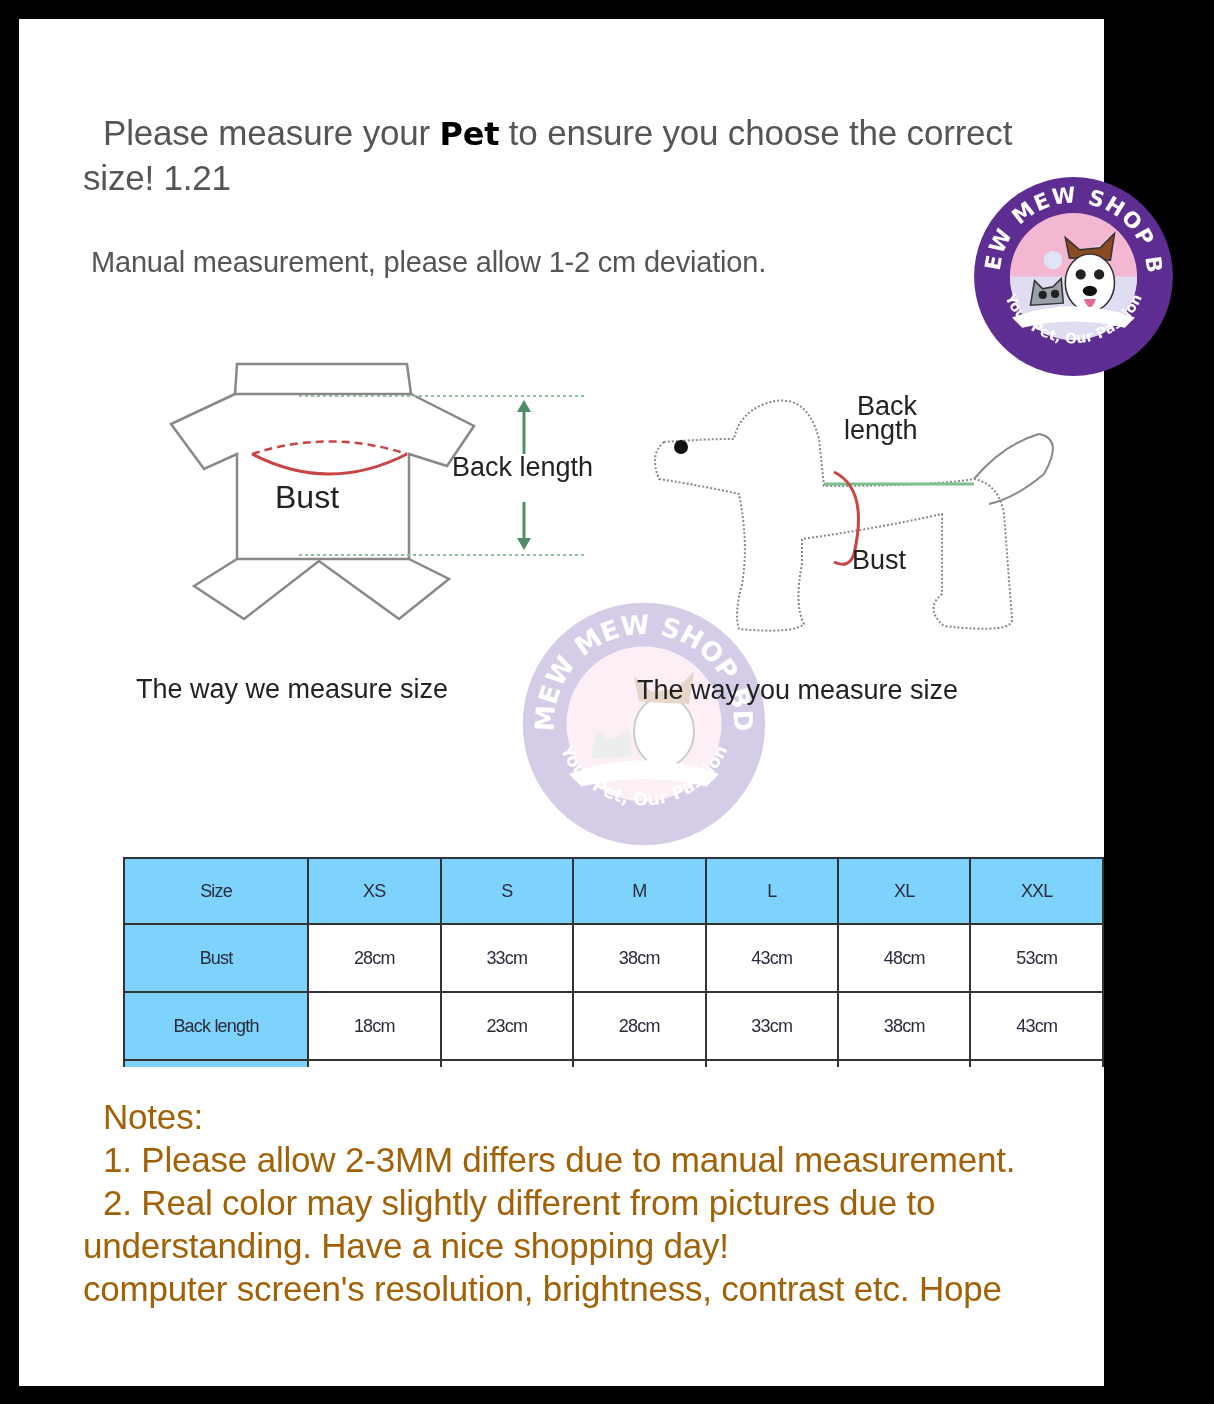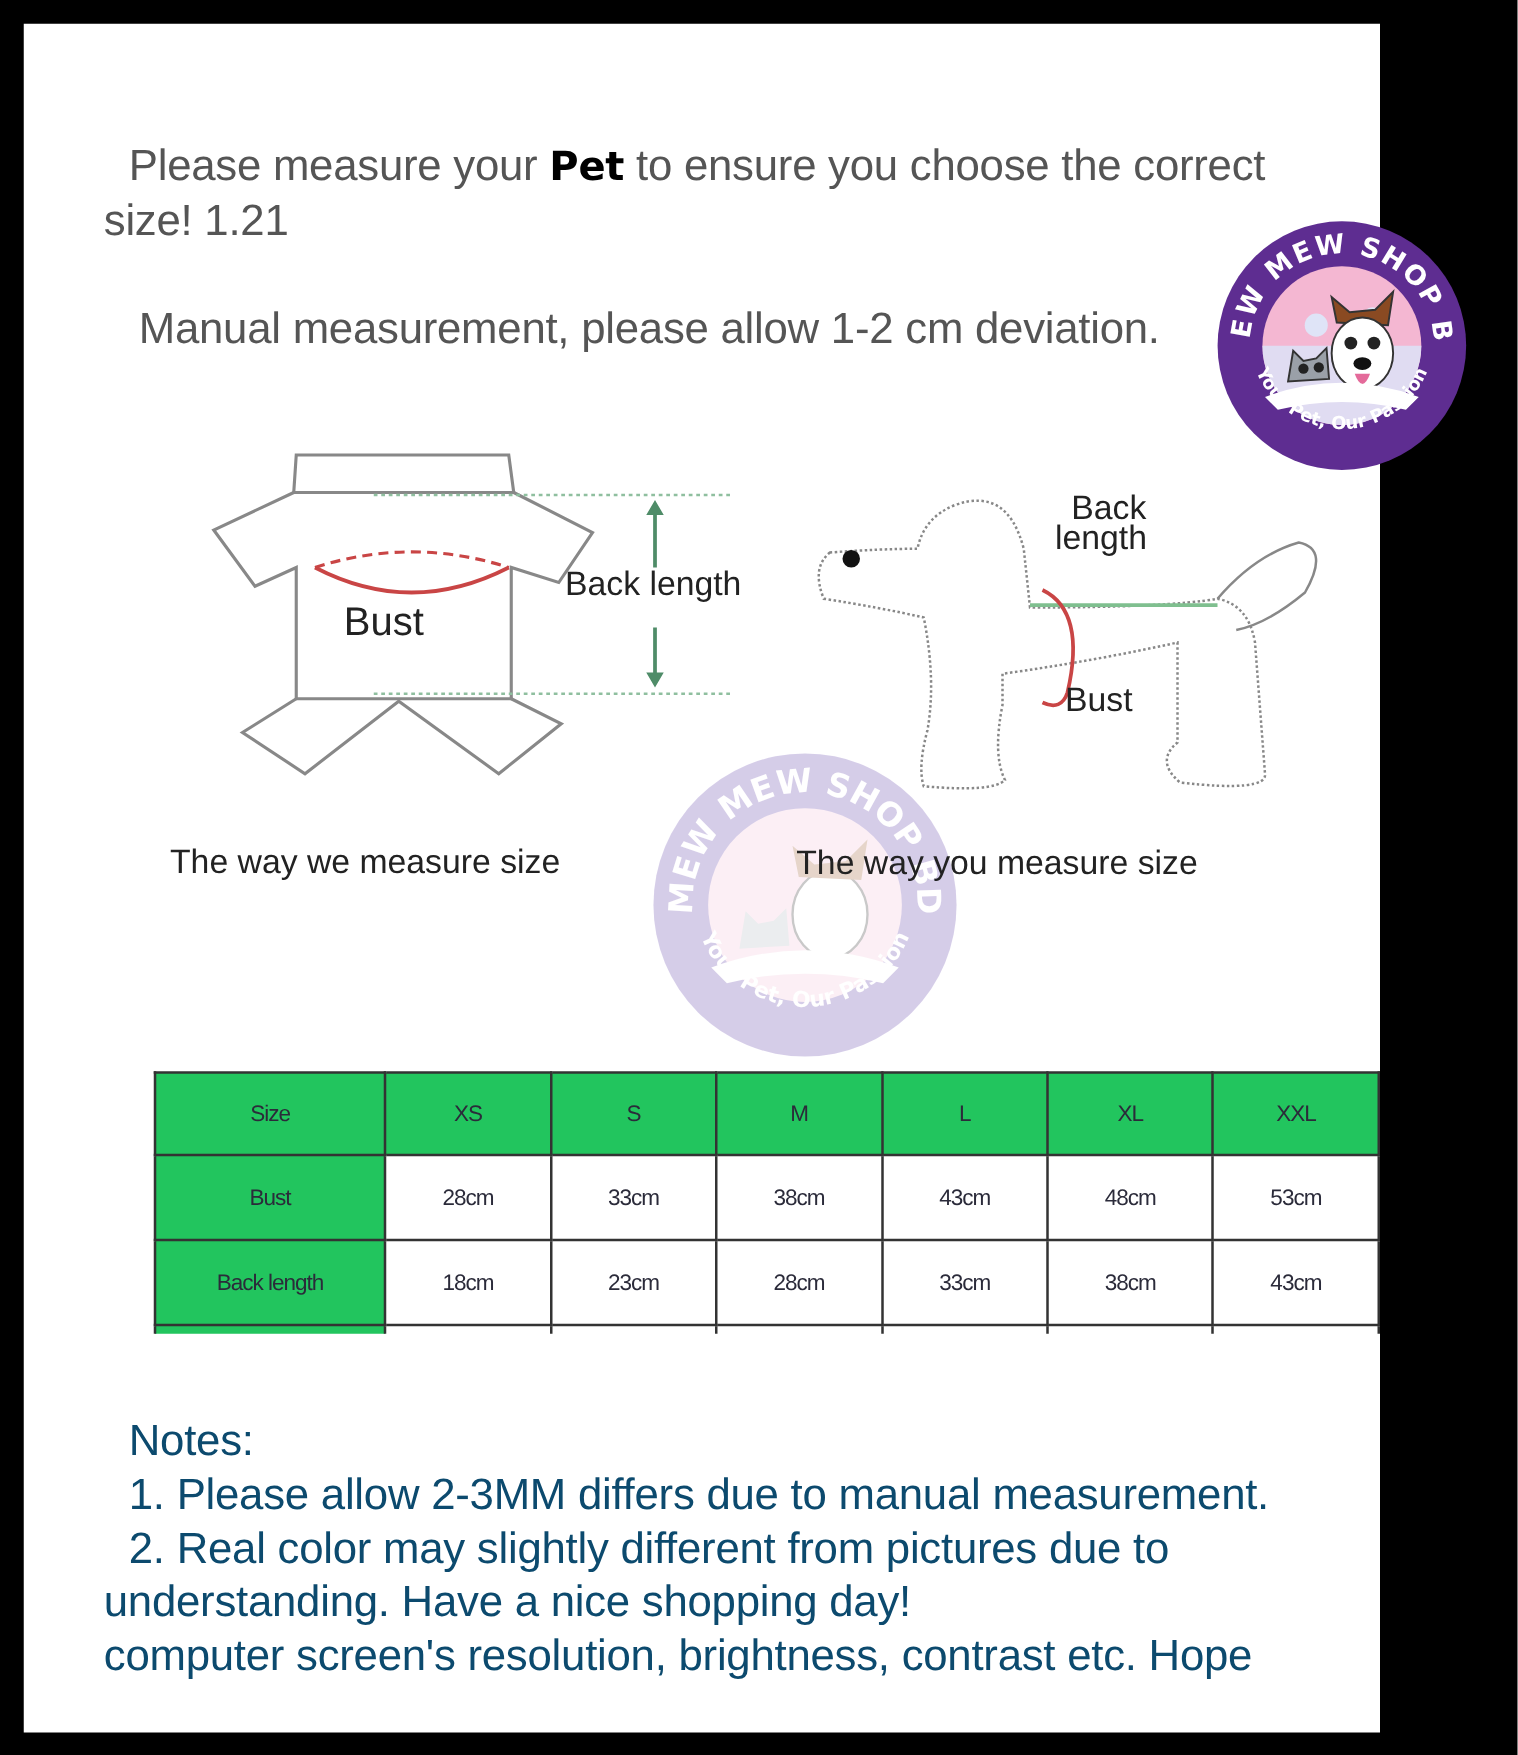--- a/index.html
+++ b/index.html
@@ -2,30 +2,30 @@
 <html><head>
 <meta charset="utf-8">
 <style>
   html,body{margin:0;padding:0;}
   body{width:1214px;height:1404px;background:#000;position:relative;overflow:hidden;font-family:"Liberation Sans",sans-serif;}
   .page{position:absolute;left:19px;top:19px;width:1085px;height:1367px;background:#fff;}
   .intro{position:absolute;left:64px;top:92px;width:1000px;color:#555;font-size:35px;line-height:43px;letter-spacing:-0.2px;}
   .intro .line{display:block;}
   .intro .pet{font-family:"DejaVu Sans",sans-serif;font-weight:bold;color:#000;font-size:32px;}
   .indent{padding-left:20px;}
-  .deviation{position:absolute;left:92px;top:222px;color:#555;font-size:35px;line-height:43px;letter-spacing:-0.2px;}
+  .deviation{position:absolute;left:72px;top:222px;color:#555;font-size:29px;line-height:43px;letter-spacing:-0.2px;}
   .logo{position:absolute;left:952px;top:155px;width:205px;height:205px;}
   .watermark{position:absolute;left:500px;top:580px;width:250px;height:250px;opacity:0.35;}
   .diagram-label{position:absolute;font-family:Liberation Sans, sans-serif;color:#222;font-size:27px;}
   .table-wrap{position:absolute;left:104px;top:838px;}
   table{border-collapse:collapse;font-family:"Liberation Sans",sans-serif;color:#2b2b3a;font-size:18px;letter-spacing:-0.8px;}
   td{border:2px solid #333;text-align:center;height:64px;}
-  td.hdr{background:#22c55e;}
+  td.hdr{background:#7dd3fc;}
   tr.first td{height:62px;}
-  .notes{position:absolute;left:64px;top:1112px;width:1050px;color:#0c4a6e;font-size:35px;line-height:43px;letter-spacing:-0.2px;}
+  .notes{position:absolute;left:64px;top:1076px;width:1050px;color:#a16207;font-size:35px;line-height:43px;letter-spacing:-0.2px;}
 </style>
 </head>
 <body>
 
 <div class="page">
 
   <div class="intro">
     <span class="line indent"><span>Please measure your </span><span class="pet">Pet</span><span> to ensure you choose the correct</span></span>
     <span class="line">size! 1.21</span>
   </div>

